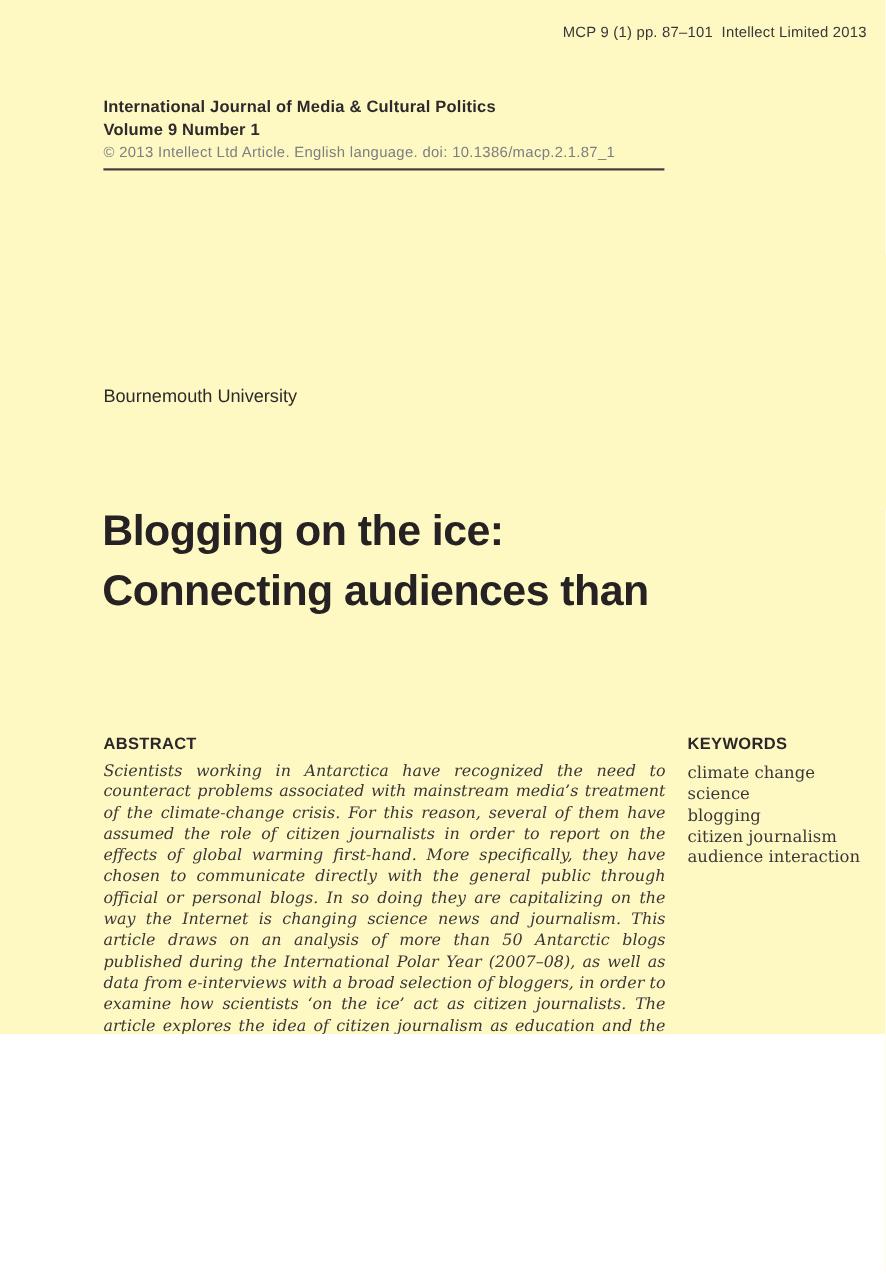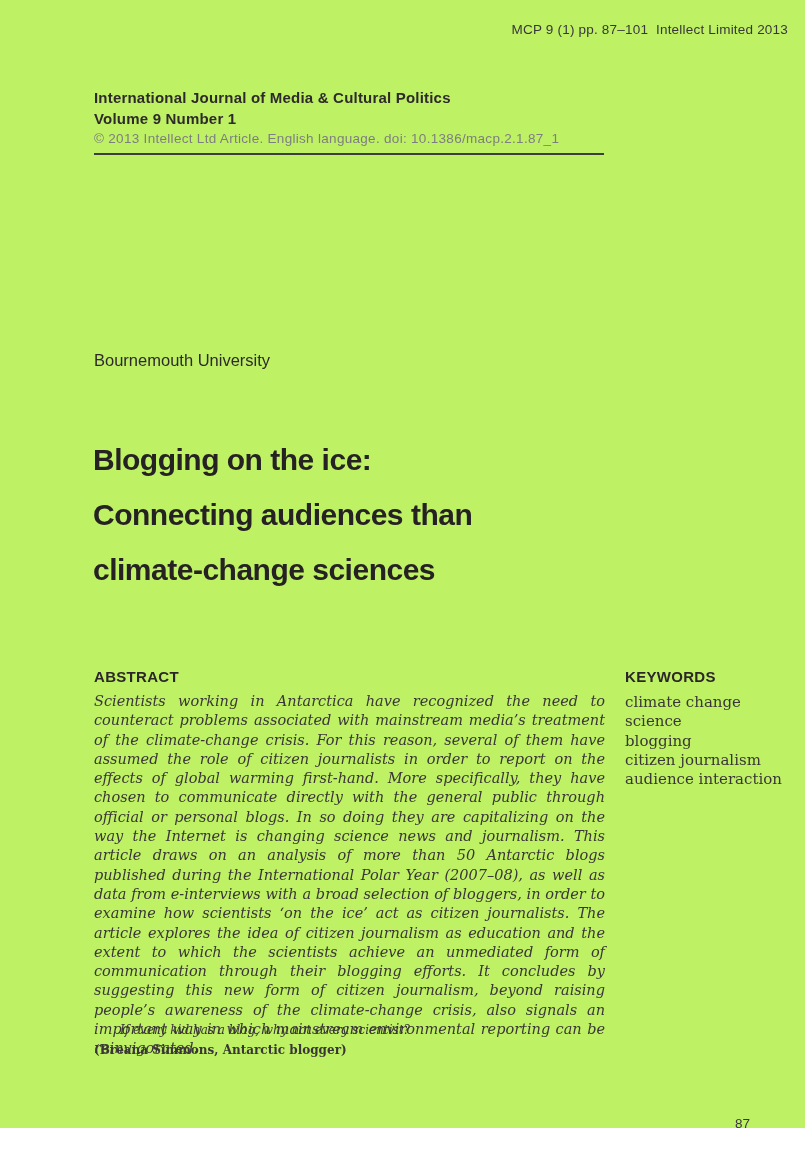--- a/index.html
+++ b/index.html
@@ -3,22 +3,22 @@
 <meta charset="utf-8">
 <style>
   html, body {
     margin: 0;
     padding: 0;
     background: #ffffff;
   }
   .sheet {
     position: relative;
     width: 805px;
-    height: 1128px;
-    background: #bef264;
+    height: 940px;
+    background: #fef9c3;
     font-family: "Liberation Sans", sans-serif;
     color: #2e2a2b;
     overflow: hidden;
   }
   .header-meta {
     position: absolute;
     top: 22px;
     right: 17px;
     font-size: 13.5px;
     line-height: 16px;
@@ -69,23 +69,23 @@
   }
   .author-affiliation {
     font-weight: 400;
     font-size: 16.5px;
     line-height: 22px;
     color: #2e2a2b;
   }
   .article-title {
     position: absolute;
     left: 93px;
-    top: 432px;
-    font-weight: 700;
-    font-size: 30px;
+    top: 455px;
+    font-weight: 700;
+    font-size: 39px;
     line-height: 55px;
     letter-spacing: -0.5px;
     color: #262223;
   }
   .abstract-heading {
     position: absolute;
     left: 94px;
     top: 668px;
     font-weight: 700;
     font-size: 15px;
@@ -165,21 +165,20 @@
 
   <div class="rule"></div>
 
   <div class="author-block">
     <div class="author-affiliation">Bournemouth University</div>
   </div>
 
   <div class="article-title">
     <div>Blogging on the ice:</div>
     <div>Connecting audiences than</div>
-    <div>climate-change sciences</div>
   </div>
 
   <div class="abstract-heading">ABSTRACT</div>
 
   <div class="abstract-text">Scientists working in Antarctica have recognized the need to counteract problems associated with mainstream media’s treatment of the climate-change crisis. For this reason, several of them have assumed the role of citizen journalists in order to report on the effects of global warming first-hand. More specifically, they have chosen to communicate directly with the general public through official or personal blogs. In so doing they are capitalizing on the way the Internet is changing science news and journalism. This article draws on an analysis of more than 50 Antarctic blogs published during the International Polar Year (2007–08), as well as data from e-interviews with a broad selection of bloggers, in order to examine how scientists ‘on the ice’ act as citizen journalists. The article explores the idea of citizen journalism as education and the extent to which the scientists achieve an unmediated form of communication through their blogging efforts. It concludes by suggesting this new form of citizen journalism, beyond raising people’s awareness of the climate-change crisis, also signals an important way in which mainstream environmental reporting can be reinvigorated.</div>
 
   <div class="keywords-heading">KEYWORDS</div>
 
   <div class="keywords-list">
     <div>climate change</div>

